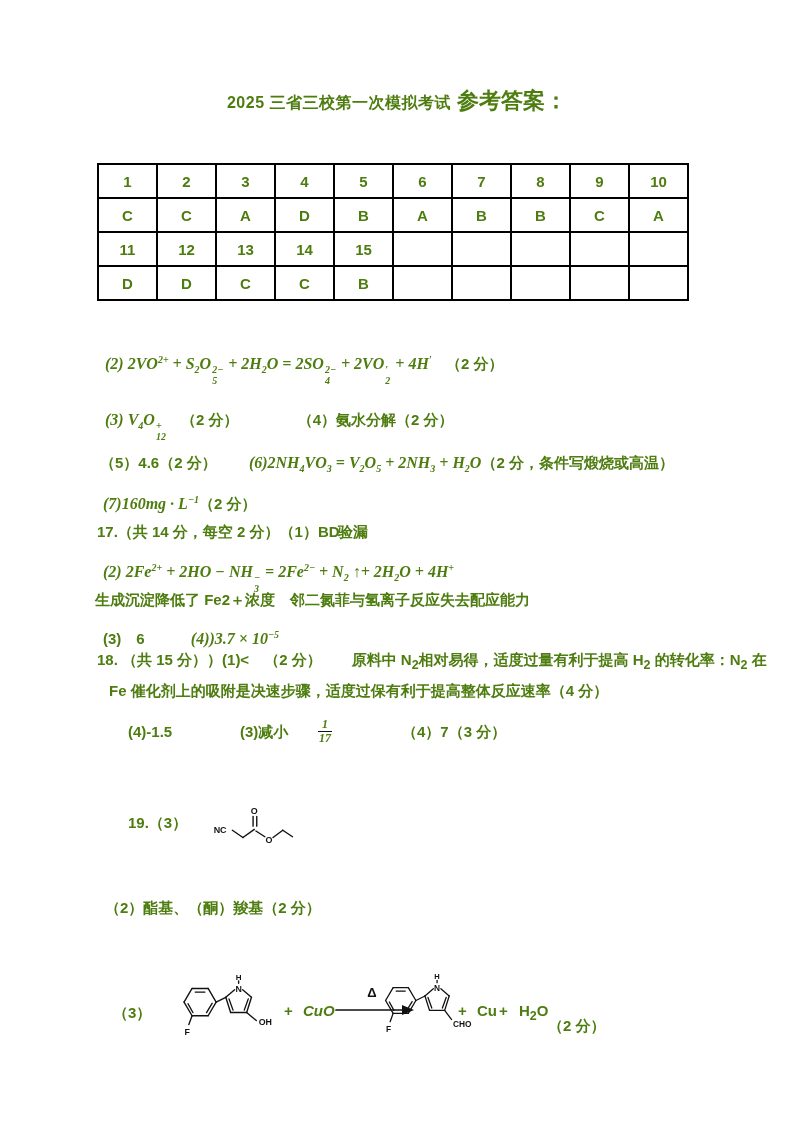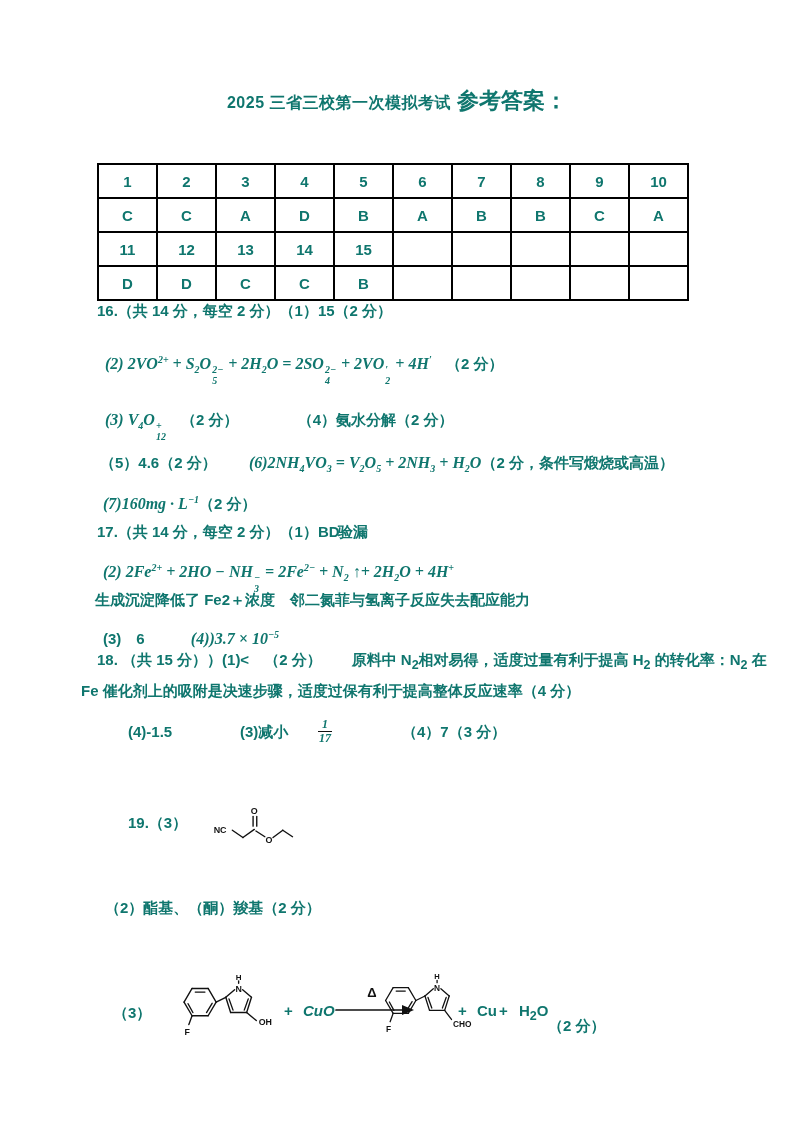--- a/index.html
+++ b/index.html
@@ -1,17 +1,17 @@
 <!DOCTYPE html>
 <html><head>
 <meta charset="utf-8">
 <style>
   html,body{margin:0;padding:0;background:#ffffff;}
   .page{position:relative;width:794px;height:1122px;background:#ffffff;overflow:hidden;
-        font-family:"Liberation Sans",sans-serif;color:#0f766e;}
+        font-family:"Liberation Sans",sans-serif;color:#4d7c0f;}
   .abs{position:absolute;white-space:nowrap;}
   .title-wrap{position:absolute;top:86px;left:0;width:100%;text-align:center;}
   .title-prefix{font-size:16px;font-weight:700;letter-spacing:.5px;}
   .title-suffix{font-size:22px;font-weight:700;margin-left:6px;}
   table.answers{position:absolute;left:97px;top:163px;border-collapse:collapse;}
   table.answers td{border:2px solid #000;width:57px;height:32px;text-align:center;
         font-size:15px;font-weight:700;font-family:"Liberation Sans",sans-serif;padding:0;}
   .line{position:absolute;white-space:nowrap;font-size:15px;font-weight:700;line-height:20px;}
   .cjk{font-family:"Liberation Sans",sans-serif;font-weight:700;font-style:normal;font-size:15px;}
   .formula{font-family:"Liberation Serif",serif;font-style:italic;font-weight:700;font-size:16px;}
@@ -81,21 +81,20 @@
       <td>B</td>
       <td></td>
       <td></td>
       <td></td>
       <td></td>
       <td></td>
     </tr>
   </tbody>
     </table>
 
-  <div class="line" style="left:97px;top:301px;">16.（共 14 分，每空 2 分）（1）15（2 分）</div>
 
   <div class="line" style="left:105px;top:350px;">
     <span class="formula">(2) 2VO<sup>2+</sup> + S<sub>2</sub>O<span class="ss">
           <span>2−</span>
           <span>5</span>
         </span> + 2H<sub>2</sub>O = 2SO<span class="ss">
           <span>2−</span>
           <span>4</span>
         </span> + 2VO<span class="ss">
           <span>′</span>
@@ -135,21 +134,21 @@
   <div class="line" style="left:95px;top:590px;">生成沉淀降低了 Fe2＋浓度　邻二氮菲与氢离子反应失去配应能力</div>
 
   <div class="line" style="left:103px;top:625px;">
     <span class="cjk">(3)　6</span>
     <span class="formula" style="margin-left:42px;margin-top:16px;">(4))3.7 × 10<sup>−5</sup></span>
   </div>
 
   <div class="line" style="left:97px;top:650px;">
     <span class="cjk">18. （共 15 分））(1)&lt;　（2 分）　　原料中 N<sub>2</sub>相对易得，适度过量有利于提高 H<sub>2</sub> 的转化率：N<sub>2</sub> 在</span>
   </div>
-  <div class="line" style="left:81px;top:681px;">Fe 催化剂上的吸附是决速步骤，适度过保有利于提高整体反应速率（4 分）</div>
+  <div class="line" style="left:109px;top:681px;">Fe 催化剂上的吸附是决速步骤，适度过保有利于提高整体反应速率（4 分）</div>
 
   <div class="line" style="left:128px;top:722px;">(4)-1.5</div>
   <div class="line" style="left:240px;top:722px;">(3)减小</div>
   <div class="abs frac" style="left:318px;top:718px;">
     <span class="num">1</span>
     <span class="den">17</span>
   </div>
   <div class="line" style="left:402px;top:722px;">（4）7（3 分）</div>
 
   <div class="line" style="left:128px;top:813px;">19.（3）</div>

